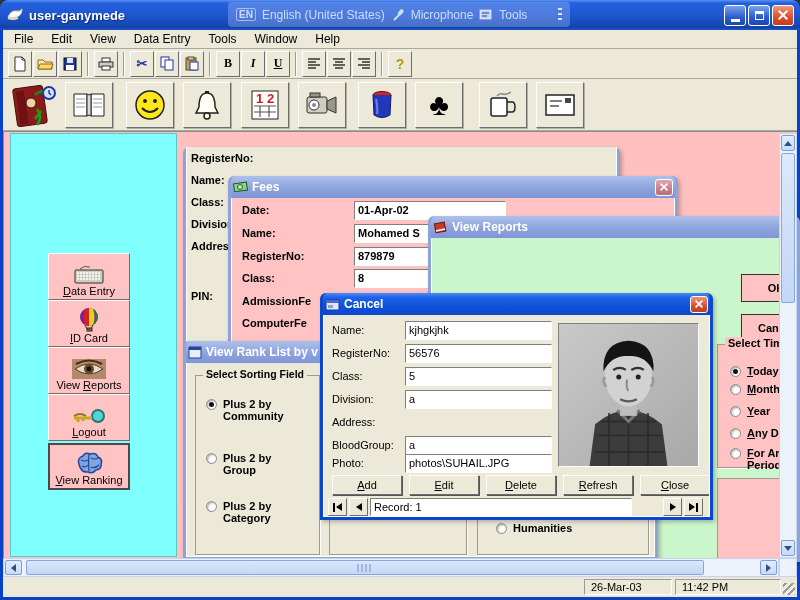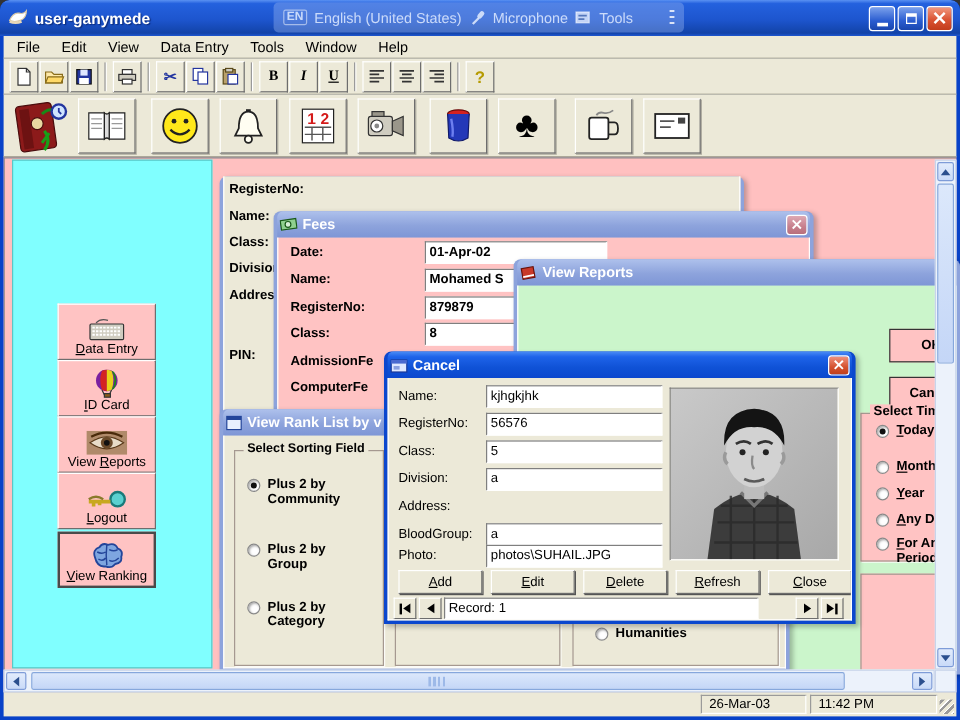--- a/index.html
+++ b/index.html
@@ -407,21 +407,21 @@
         <rect x="2" y="2" width="10" height="9" fill="#c8392a" stroke="#6a120a" transform="rotate(-10 7 6)"></rect>
         <path d="M3 10 L12 8" stroke="#fff" stroke-width="1.5"></path>
       </svg>
       <span>View Reports</span>
     </div>
     <div class="wbody" style="background:#CBF5CB">
       <div class="b3 pink" style="left:309px;top:36px;width:70px;height:28px;font-weight:bold">OK</div>
       <div class="b3 pink" style="left:309px;top:76px;width:70px;height:28px;font-weight:bold">Cancel</div>
       <div class="grp" style="left:285px;top:106px;width:110px;height:124px;background:#FFC3C3">
         <i class="cap" style="background:#FFC3C3">Select Tim</i>
-        <div class="row" style="left:12px;top:8px">
+        <div class="row" style="left:12px;top:20px">
           <span class="rad on"></span>
           <span><span></span><span class="u">T</span><span>oday</span></span>
         </div>
         <div class="row" style="left:12px;top:38px">
           <span class="rad"></span>
           <span><span></span><span class="u">M</span><span>onth</span></span>
         </div>
         <div class="row" style="left:12px;top:60px">
           <span class="rad"></span>
           <span><span></span><span class="u">Y</span><span>ear</span></span>

